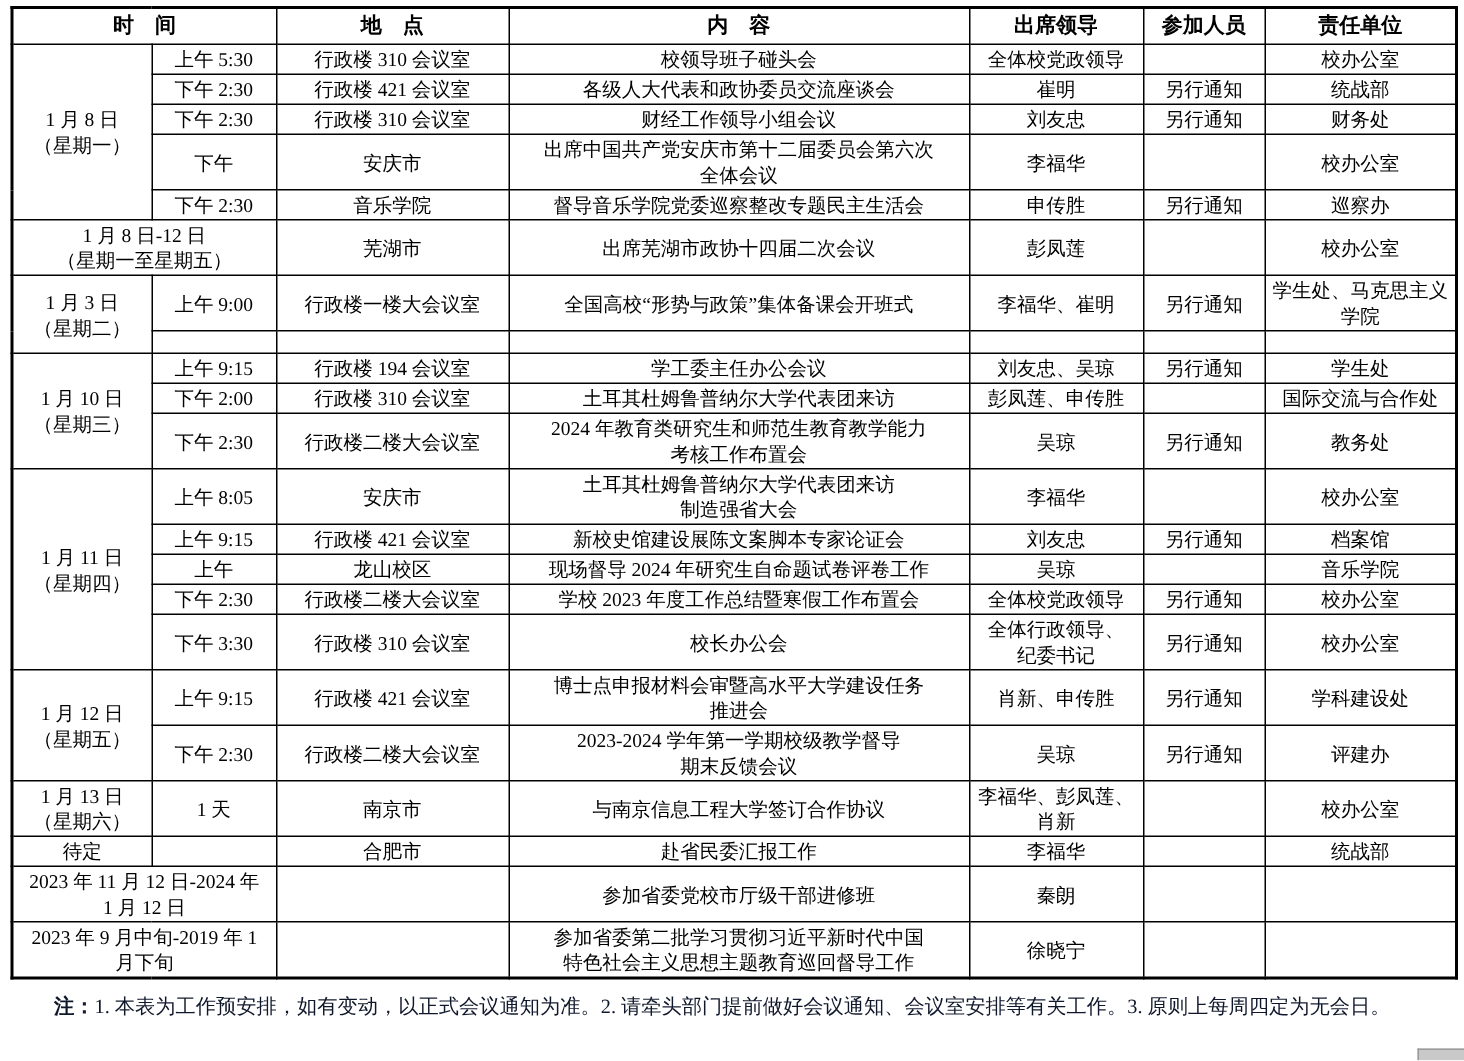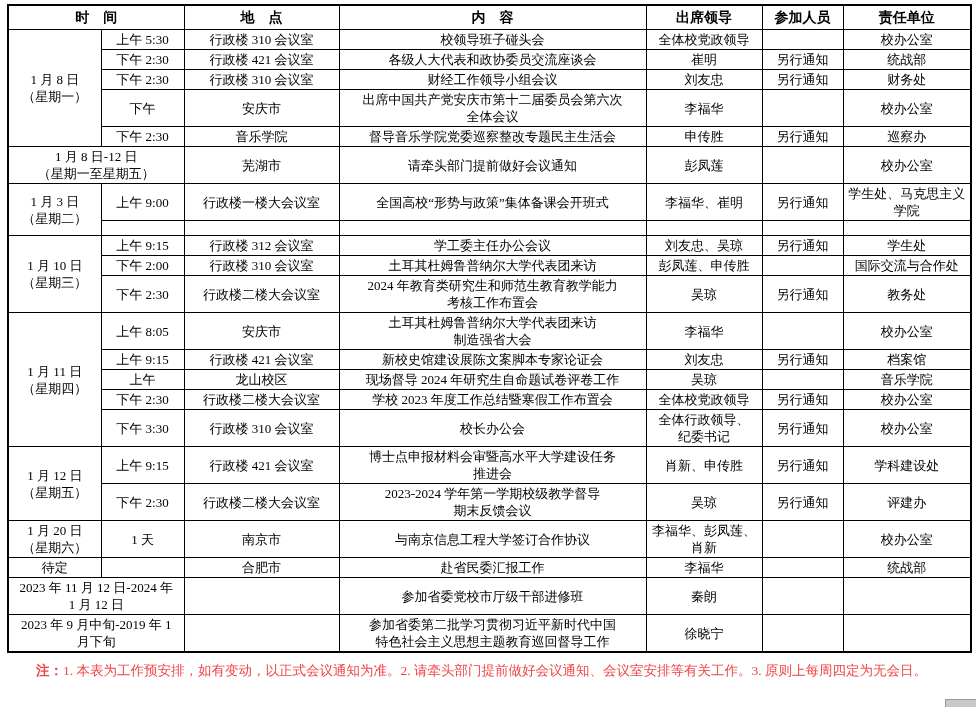--- a/index.html
+++ b/index.html
@@ -113,21 +113,21 @@
           <td>音乐学院</td>
           <td>督导音乐学院党委巡察整改专题民主生活会</td>
           <td>申传胜</td>
           <td>另行通知</td>
           <td>巡察办</td>
         </tr>
         <tr>
           <td colspan="2">1 月 8 日-12 日
 （星期一至星期五）</td>
           <td>芜湖市</td>
-          <td>请牵头部门提前做好会议通知</td>
+          <td>出席芜湖市政协十四届二次会议</td>
           <td>彭凤莲</td>
           <td></td>
           <td>校办公室</td>
         </tr>
         <tr>
           <td rowspan="2">1 月 3 日
 （星期二）</td>
           <td>上午 9:00</td>
           <td>行政楼一楼大会议室</td>
           <td>全国高校“形势与政策”集体备课会开班式</td>
@@ -141,21 +141,21 @@
           <td></td>
           <td></td>
           <td></td>
           <td></td>
           <td></td>
         </tr>
         <tr>
           <td rowspan="3">1 月 10 日
 （星期三）</td>
           <td>上午 9:15</td>
-          <td>行政楼 312 会议室</td>
+          <td>行政楼 194 会议室</td>
           <td>学工委主任办公会议</td>
           <td>刘友忠、吴琼</td>
           <td>另行通知</td>
           <td>学生处</td>
         </tr>
         <tr>
           <td>下午 2:00</td>
           <td>行政楼 310 会议室</td>
           <td>土耳其杜姆鲁普纳尔大学代表团来访</td>
           <td>彭凤莲、申传胜</td>
@@ -229,21 +229,21 @@
         <tr>
           <td>下午 2:30</td>
           <td>行政楼二楼大会议室</td>
           <td>2023-2024 学年第一学期校级教学督导
 期末反馈会议</td>
           <td>吴琼</td>
           <td>另行通知</td>
           <td>评建办</td>
         </tr>
         <tr>
-          <td>1 月 20 日
+          <td>1 月 13 日
 （星期六）</td>
           <td>1 天</td>
           <td>南京市</td>
           <td>与南京信息工程大学签订合作协议</td>
           <td>李福华、彭凤莲、
 肖新</td>
           <td></td>
           <td>校办公室</td>
         </tr>
         <tr>
@@ -270,16 +270,16 @@
           <td></td>
           <td>参加省委第二批学习贯彻习近平新时代中国
 特色社会主义思想主题教育巡回督导工作</td>
           <td>徐晓宁</td>
           <td></td>
           <td></td>
         </tr>
       </tbody>
   </table>
 
-  <div class="note" style="color: #ef4444;"><span class="note-label">注：</span><span class="note-text">1. 本表为工作预安排，如有变动，以正式会议通知为准。2. 请牵头部门提前做好会议通知、会议室安排等有关工作。3. 原则上每周四定为无会日。</span></div>
+  <div class="note" style="color: #0f172a;"><span class="note-label">注：</span><span class="note-text">1. 本表为工作预安排，如有变动，以正式会议通知为准。2. 请牵头部门提前做好会议通知、会议室安排等有关工作。3. 原则上每周四定为无会日。</span></div>
 
   <div class="scroll-frag"></div>
 </div>
 
 </body></html>

